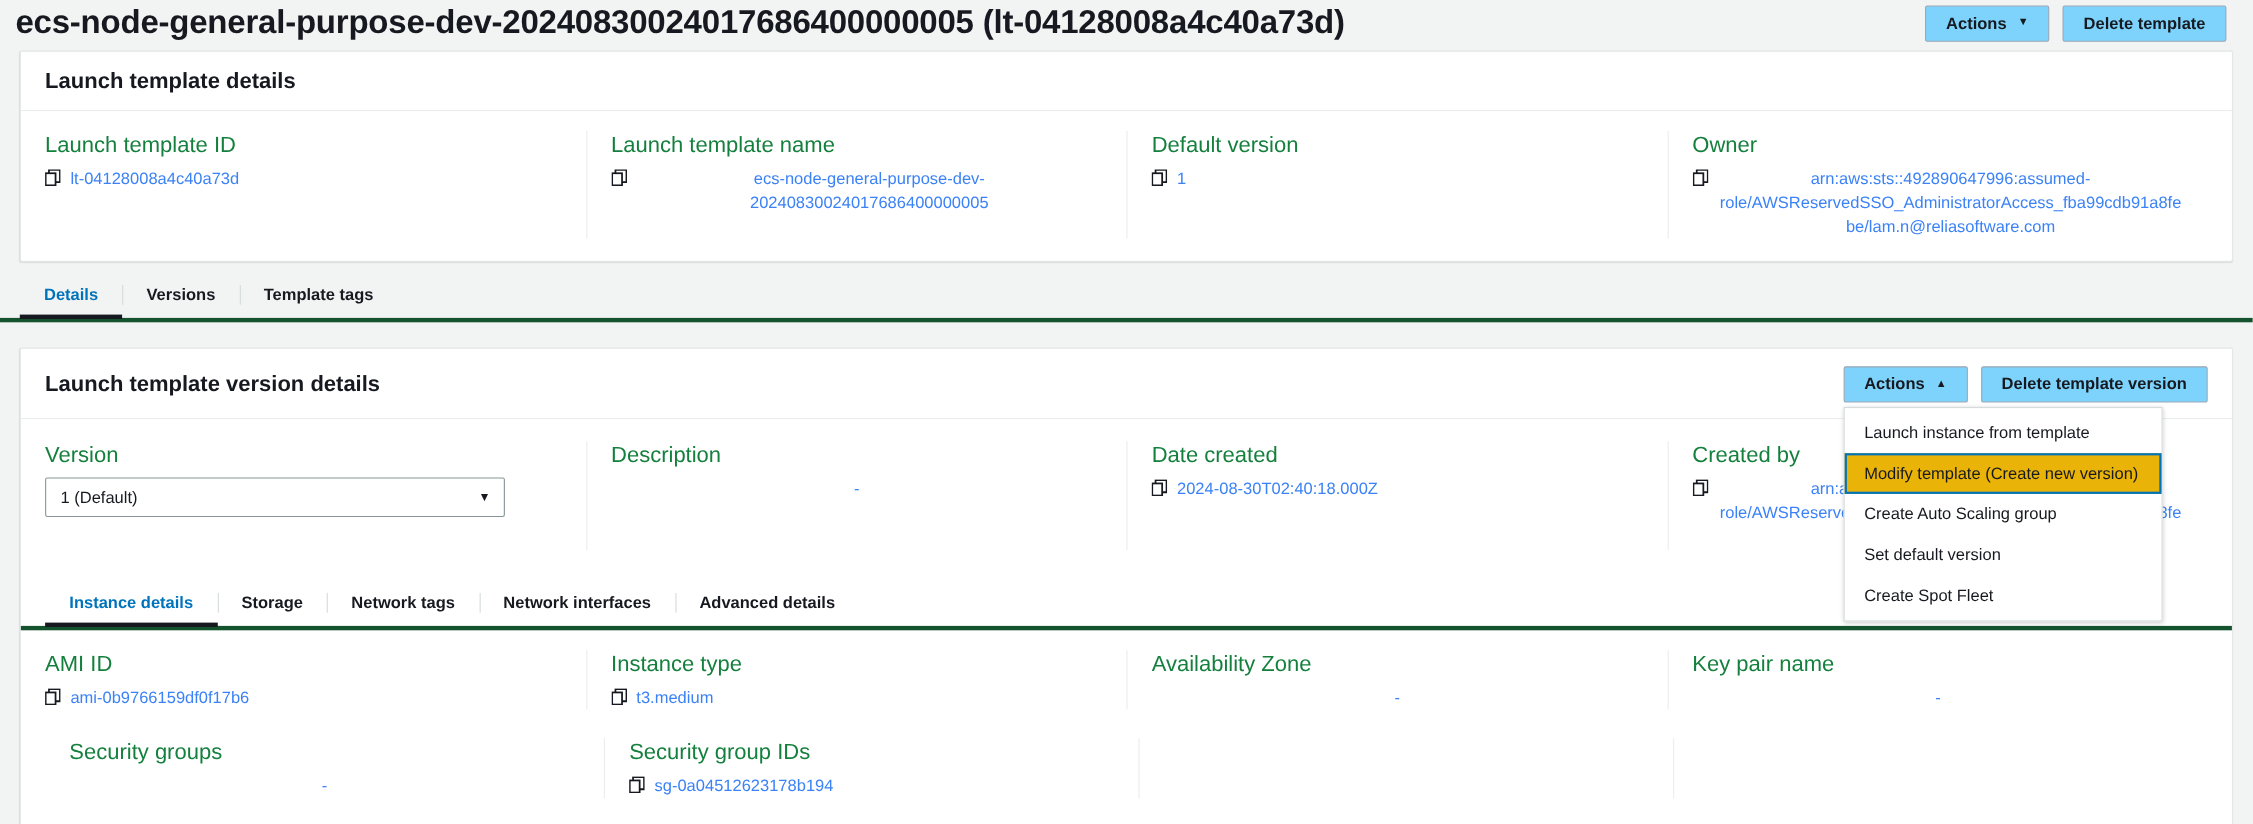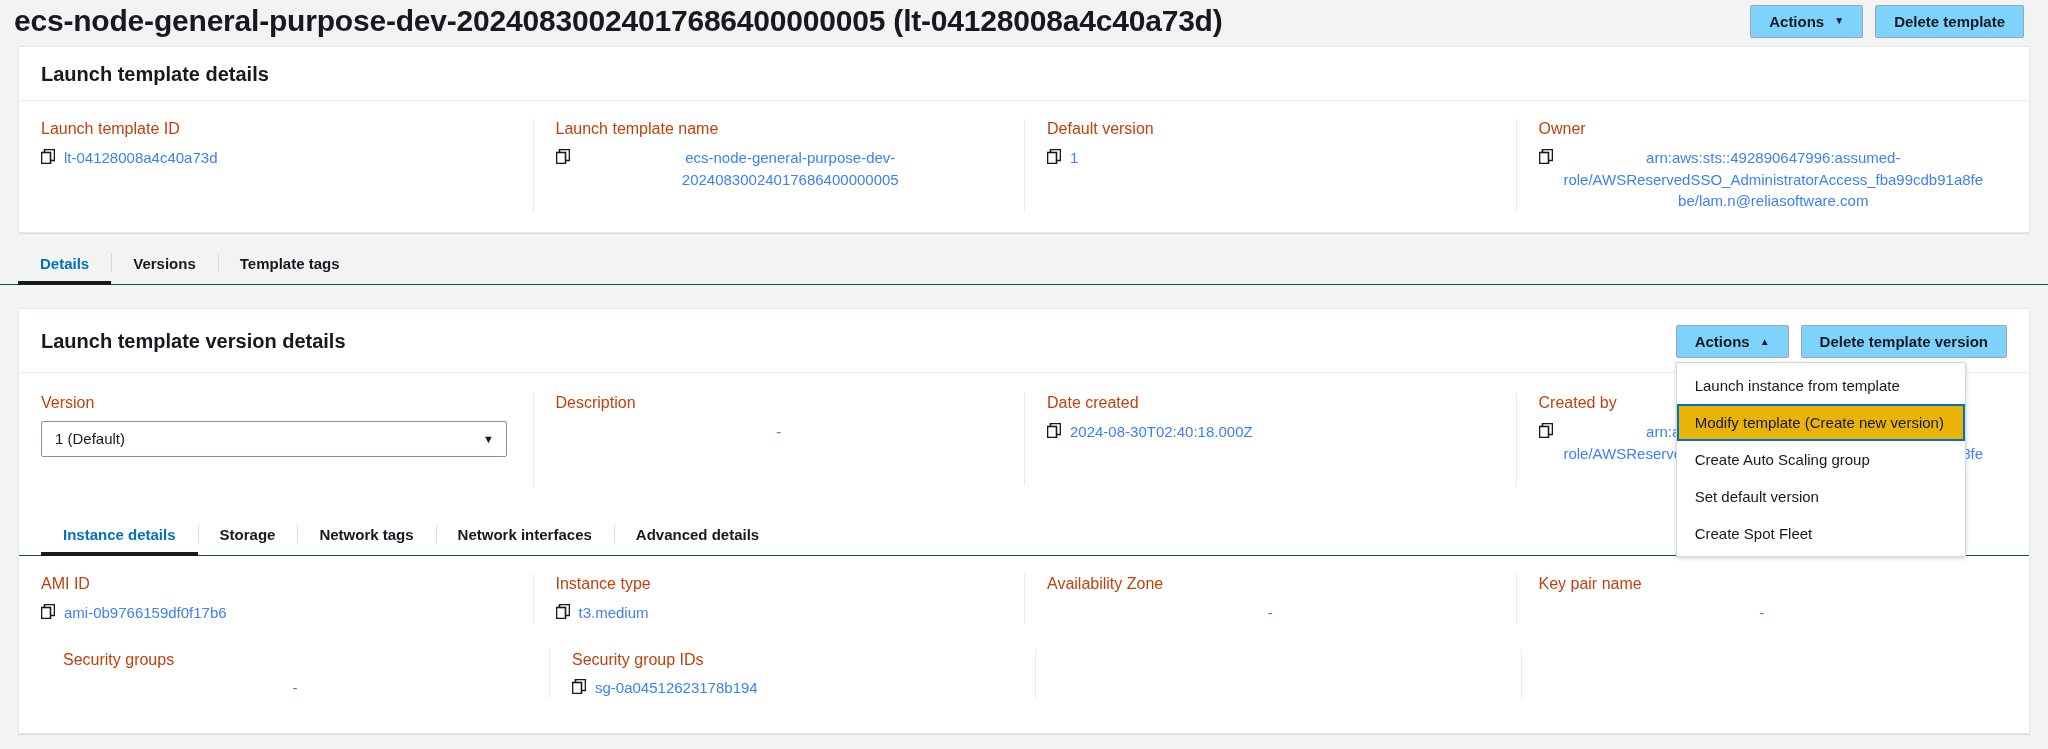--- a/index.html
+++ b/index.html
@@ -99,22 +99,22 @@
   .detail-col {
     padding: 0 22px;
     border-left: 1px solid #eaeded;
     min-width: 0;
   }
   .detail-col:first-child {
     border-left: none;
     padding-left: 0;
   }
   .detail-label {
-    font-size: 16px;
-    color: #c2410c;
+    font-size: 20px;
+    color: #15803d;
     margin-bottom: 7px;
     line-height: 1.3;
   }
   .detail-value {
     font-size: 15px;
     color: #3b82f6;
     line-height: 1.45;
     word-break: break-word;
     text-align: center;
   }
@@ -130,21 +130,21 @@
     margin-top: 2px;
     cursor: pointer;
   }
   .vtext { min-width: 0; }
 
   
   .tabs-bar {
     display: flex;
     align-items: stretch;
     padding: 0 18px;
-    border-bottom: 1px solid #14532d;
+    border-bottom: 4px solid #14532d;
     margin-top: 8px;
   }
   .tabs-bar.inner {
     margin: 0;
     padding: 0 22px;
   }
   .tab {
     position: relative;
     display: flex;
     align-items: center;
@@ -178,21 +178,21 @@
   }
 
   
   .version-grid {
     display: grid;
     grid-template-columns: repeat(4, 1fr);
     padding: 20px 22px 26px 22px;
   }
   .select-wrap {
     position: relative;
-    width: 466px;
+    width: 418px;
     max-width: 100%;
   }
   .select-box {
     display: flex;
     align-items: center;
     justify-content: space-between;
     height: 36px;
     padding: 0 12px 0 13px;
     background: #ffffff;
     border: 1px solid #879596;

